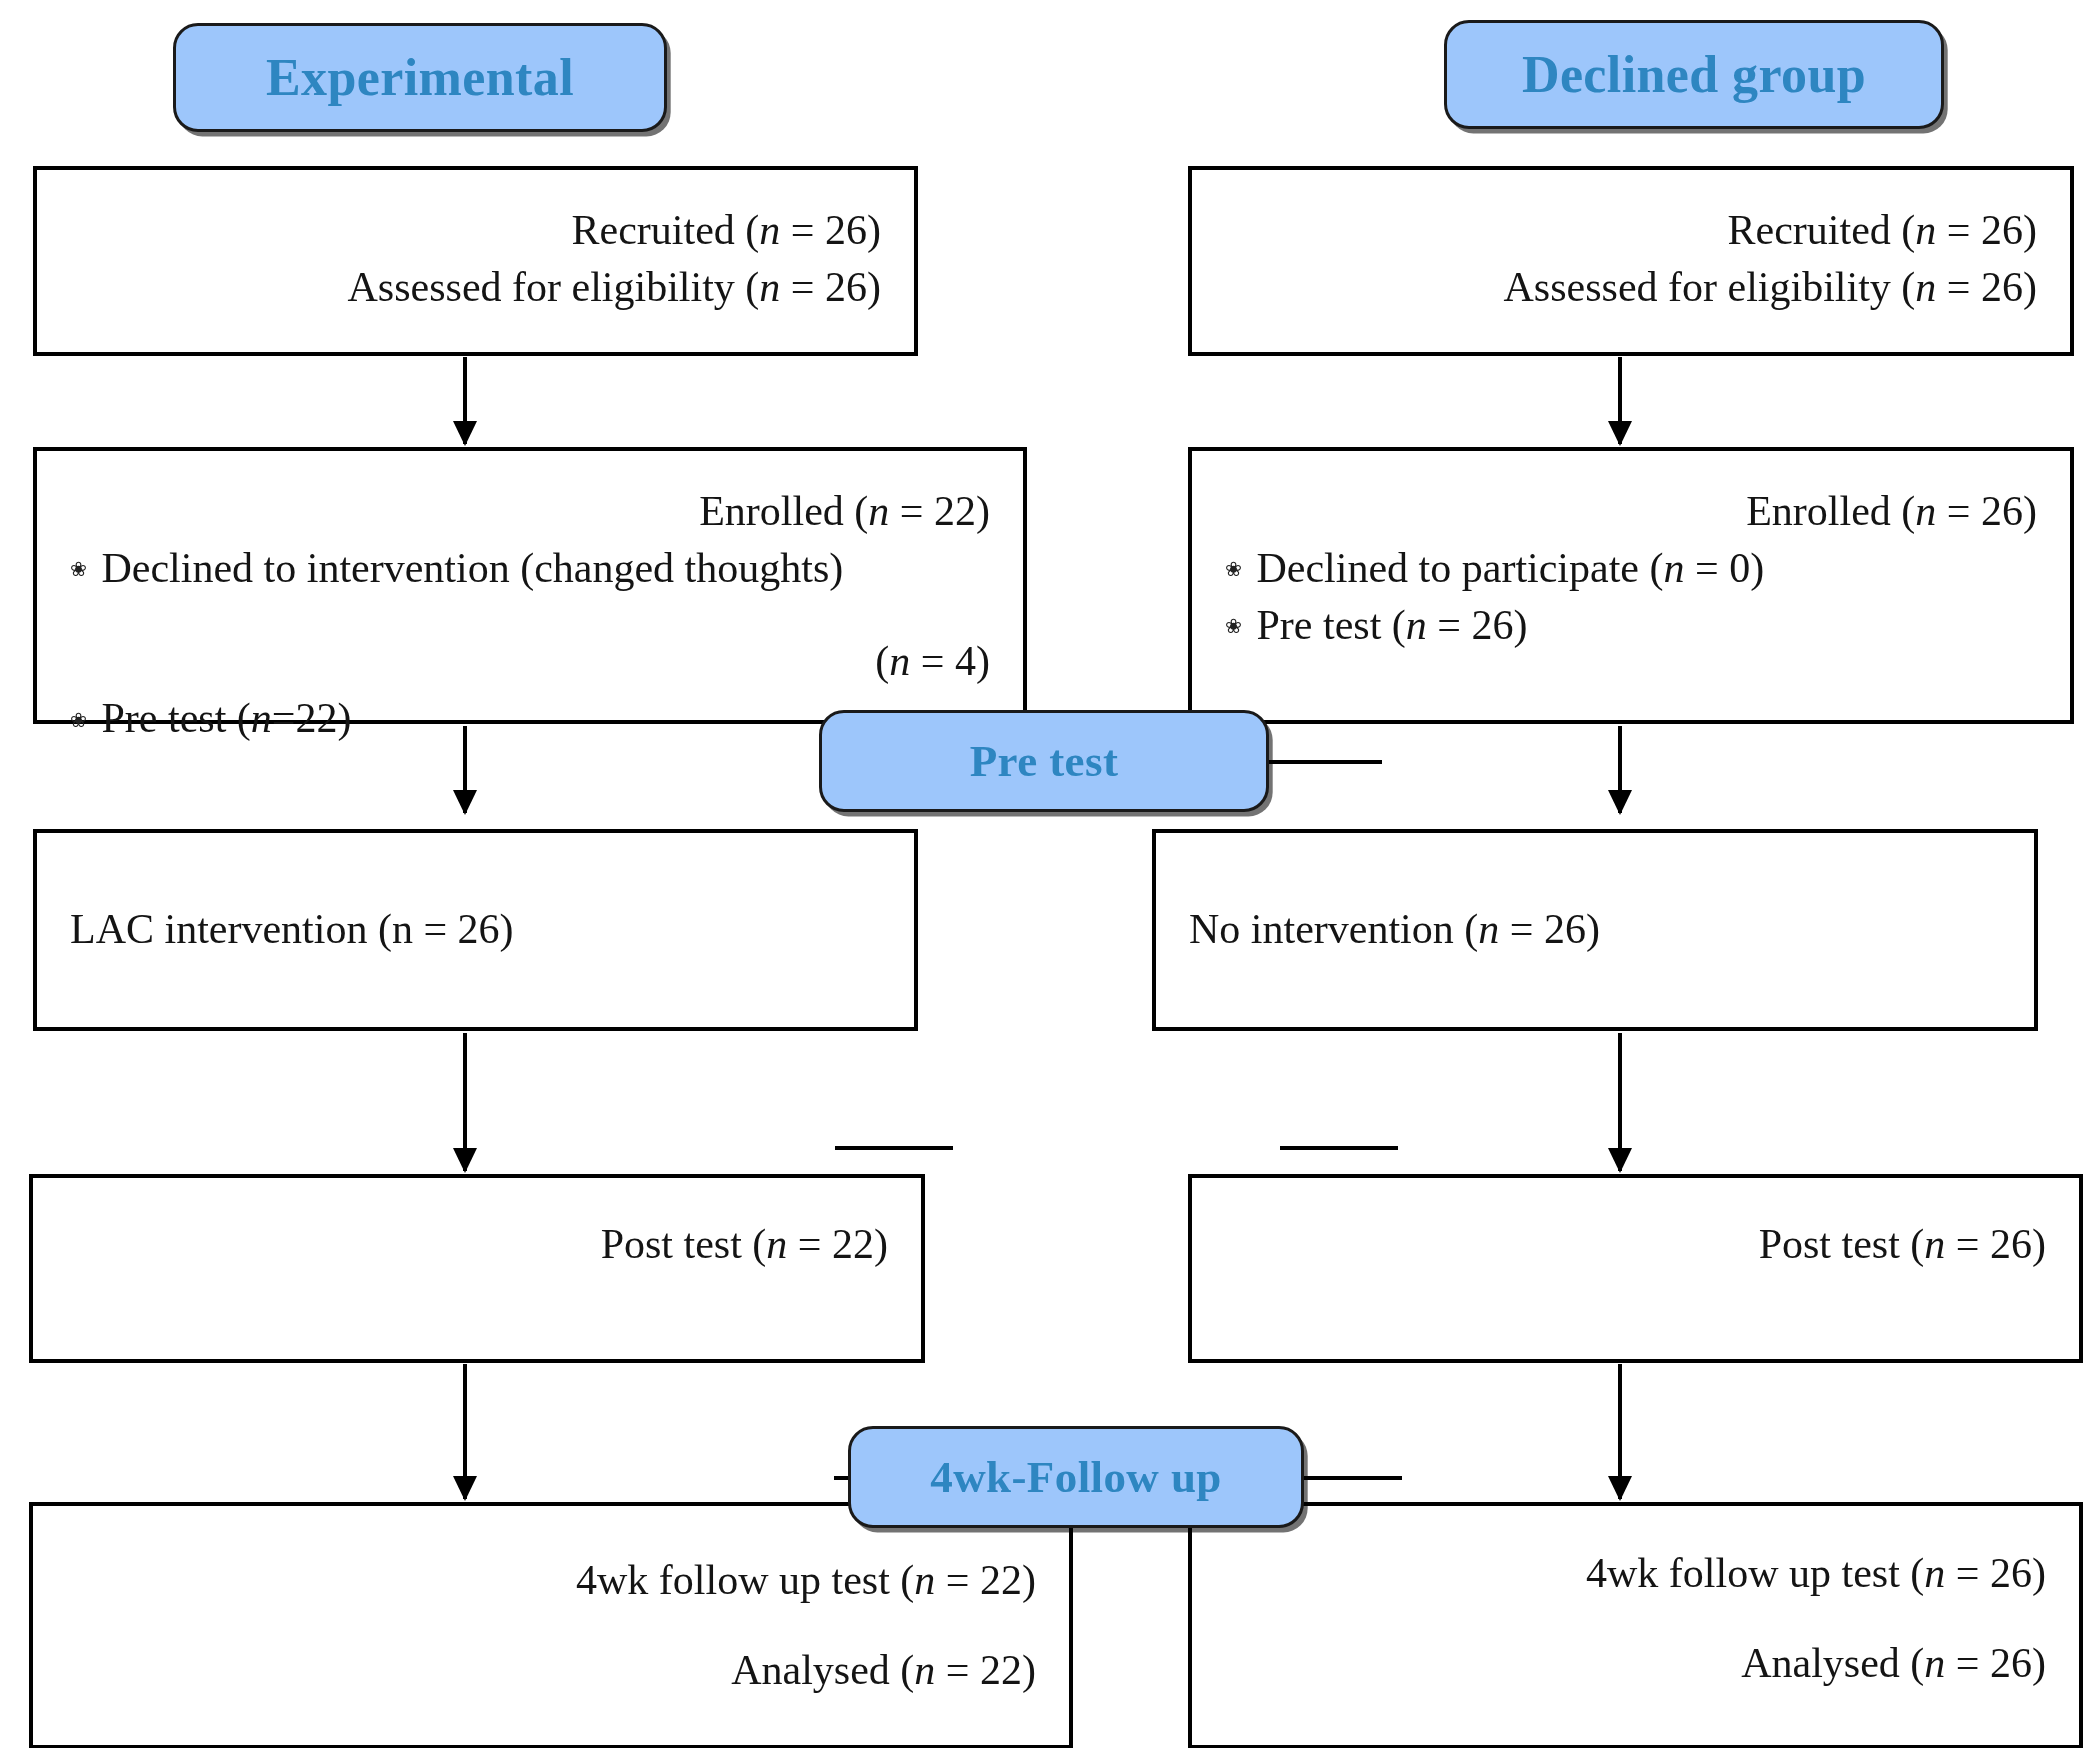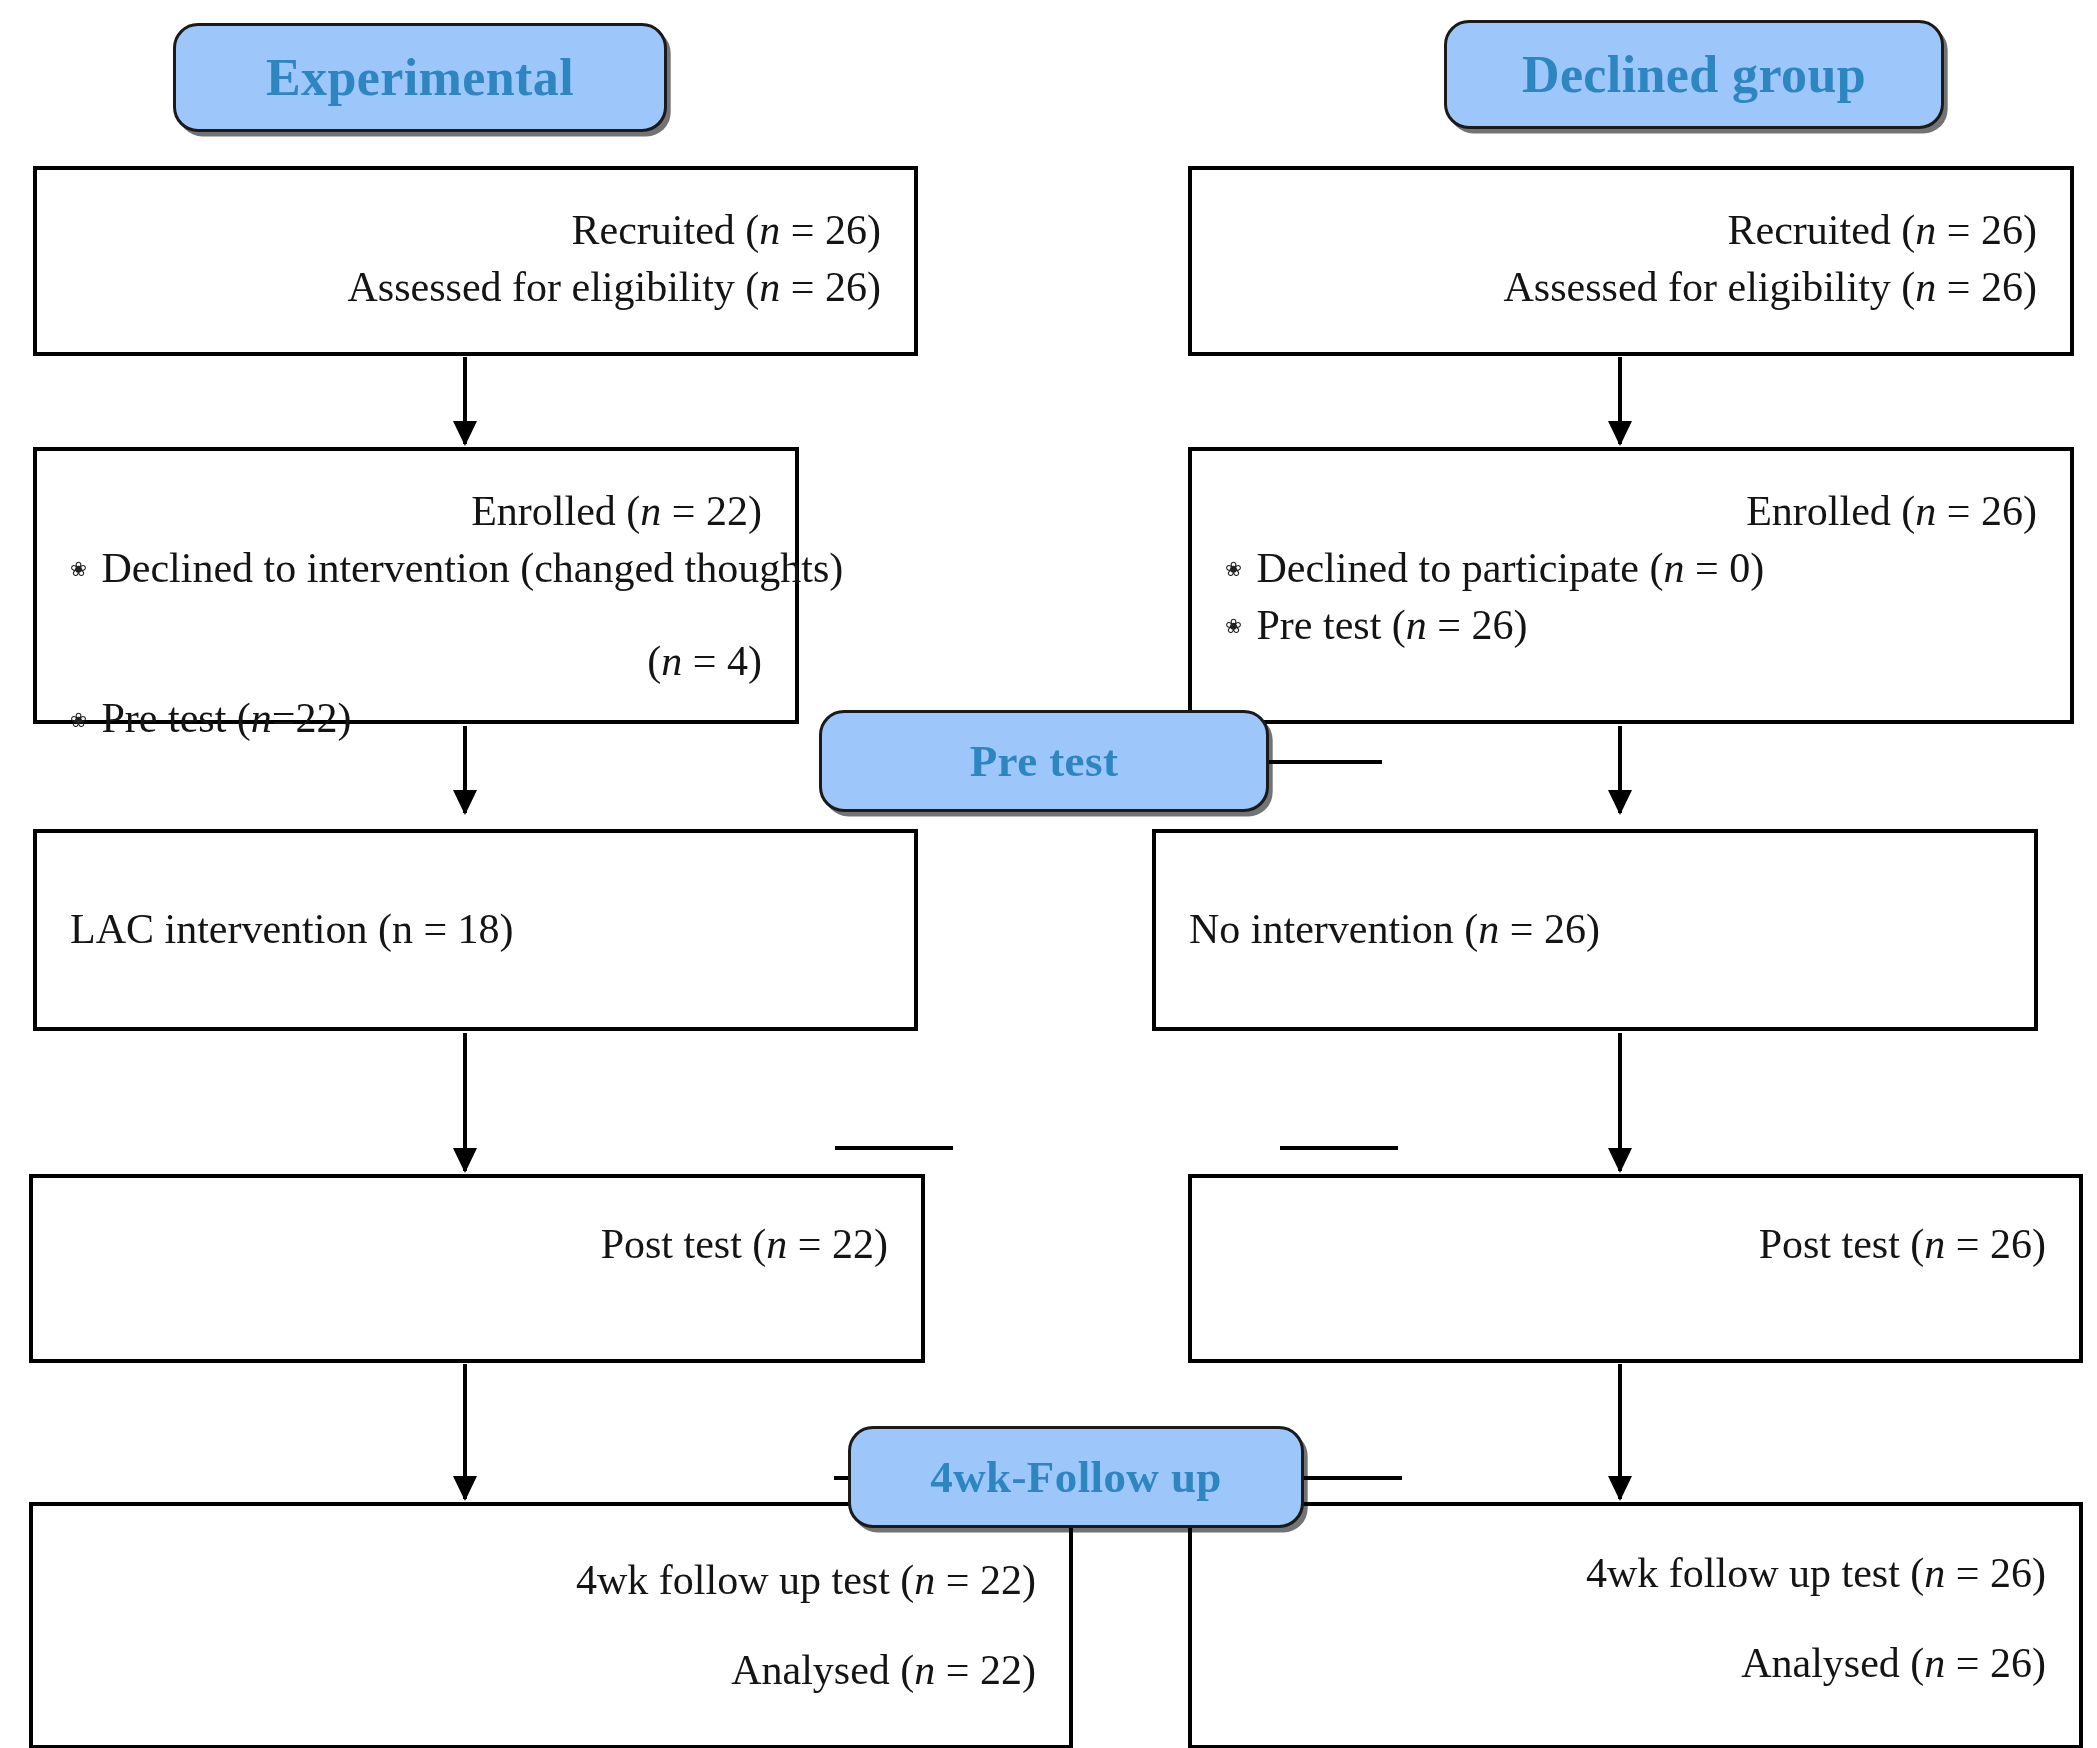--- a/index.html
+++ b/index.html
@@ -121,21 +121,21 @@
   </div>
 
   <div class="flow-box" style="left:1188px; top:166px; width:886px; height:190px;">
     <div class="line">Recruited (<em class="n">n</em> = 26)</div>
     <div class="line">Assessed for eligibility (<em class="n">n</em> = 26)</div>
   </div>
 
   <div class="arrow" style="left:463px; top:357px; height:87px;"></div>
   <div class="arrow" style="left:1618px; top:357px; height:87px;"></div>
 
-  <div class="flow-box" style="left:33px; top:447px; width:766px; height:277px;">
+  <div class="flow-box" style="left:33px; top:447px; width:994px; height:277px;">
     <div class="line">Enrolled (<em class="n">n</em> = 22)</div>
     <div class="bullet-line">
       <span class="bullet-glyph">❀</span>
       <span>Declined to intervention (changed thoughts)</span>
     </div>
     <div class="line indent">(<em class="n">n</em> = 4)</div>
     <div class="bullet-line">
       <span class="bullet-glyph">❀</span>
       <span>Pre test (<em class="n">n</em>=22)</span>
     </div>
@@ -157,21 +157,21 @@
   <div class="connector" style="left:1264px; top:760px; width:118px; height:3.6px;"></div>
 
   <div class="stage-label mid" style="left:819px; top:710px; width:450px; height:102px;">
     <span>Pre test</span>
   </div>
 
   <div class="arrow" style="left:463px; top:726px; height:87px;"></div>
   <div class="arrow" style="left:1618px; top:726px; height:87px;"></div>
 
   <div class="flow-box" style="left:33px; top:829px; width:885px; height:202px; display:flex; align-items:center;">
-    <div class="line">LAC intervention (n = 18)</div>
+    <div class="line">LAC intervention (n = 26)</div>
   </div>
 
   <div class="flow-box" style="left:1152px; top:829px; width:886px; height:202px; display:flex; align-items:center;">
     <div class="line">No intervention (<em class="n">n</em> = 26)</div>
   </div>
 
   <div class="connector" style="left:835px; top:1146px; width:118px; height:3.6px;"></div>
   <div class="connector" style="left:1280px; top:1146px; width:118px; height:3.6px;"></div>
 
 

